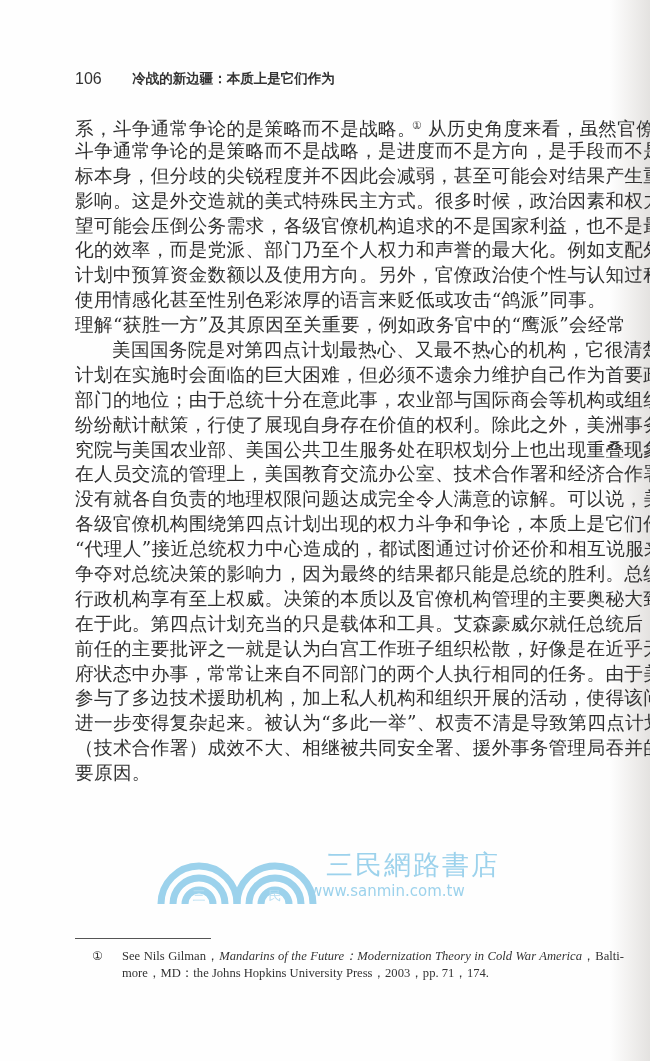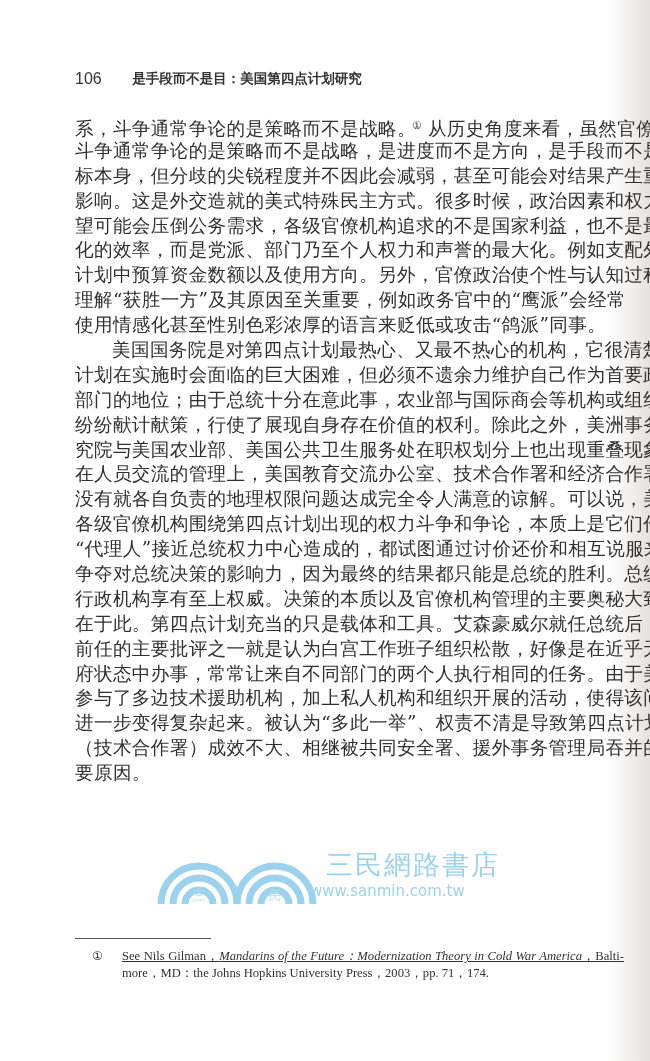--- a/index.html
+++ b/index.html
@@ -120,21 +120,20 @@
       color: #333;
     }
     .footnote .fn-line {
       height: 17px;
       line-height: 17px;
       white-space: nowrap;
     }
     .footnote .fn-line.first {
       text-align: justify;
       text-align-last: justify;
-      text-decoration: underline;
     }
     .footnote .fn-line.second {
       padding-left: 30px;
     }
     .fn-marker {
       display: inline-block;
       width: 30px;
       font-family: "DejaVu Sans", sans-serif;
       font-size: 12px;
       text-align-last: left;
@@ -143,34 +142,34 @@
       font-style: italic;
     }
   </style>
 </head>
 <body>
 
 <div class="gutter-shade"></div>
 
 <div class="running-head">
   <span class="page-num">106</span>
-  <span class="book-title">是手段而不是目：美国第四点计划研究</span>
+  <span class="book-title">冷战的新边疆：本质上是它们作为</span>
 </div>
 
 <div class="body-text">
   <div>
     <div class="line"><span>系，斗争通常争论的是策略而不是战略。</span><sup class="fn-ref">①</sup><span>从历史角度来看，虽然官僚机构</span></div>
     <div class="line">斗争通常争论的是策略而不是战略，是进度而不是方向，是手段而不是目</div>
     <div class="line">标本身，但分歧的尖锐程度并不因此会减弱，甚至可能会对结果产生重大</div>
     <div class="line">影响。这是外交造就的美式特殊民主方式。很多时候，政治因素和权力欲</div>
     <div class="line">望可能会压倒公务需求，各级官僚机构追求的不是国家利益，也不是最大</div>
     <div class="line">化的效率，而是党派、部门乃至个人权力和声誉的最大化。例如支配外援</div>
     <div class="line">计划中预算资金数额以及使用方向。另外，官僚政治使个性与认知过程对</div>
+    <div class="line last">使用情感化甚至性别色彩浓厚的语言来贬低或攻击“鸽派”同事。</div>
     <div class="line">理解“获胜一方”及其原因至关重要，例如政务官中的“鹰派”会经常</div>
-    <div class="line last">使用情感化甚至性别色彩浓厚的语言来贬低或攻击“鸽派”同事。</div>
   </div>
   <div>
     <div class="line indent">美国国务院是对第四点计划最热心、又最不热心的机构，它很清楚该</div>
     <div class="line">计划在实施时会面临的巨大困难，但必须不遗余力维护自己作为首要政府</div>
     <div class="line">部门的地位；由于总统十分在意此事，农业部与国际商会等机构或组织也</div>
     <div class="line">纷纷献计献策，行使了展现自身存在价值的权利。除此之外，美洲事务研</div>
     <div class="line">究院与美国农业部、美国公共卫生服务处在职权划分上也出现重叠现象；</div>
     <div class="line">在人员交流的管理上，美国教育交流办公室、技术合作署和经济合作署也</div>
     <div class="line">没有就各自负责的地理权限问题达成完全令人满意的谅解。可以说，美国</div>
     <div class="line">各级官僚机构围绕第四点计划出现的权力斗争和争论，本质上是它们作为</div>

